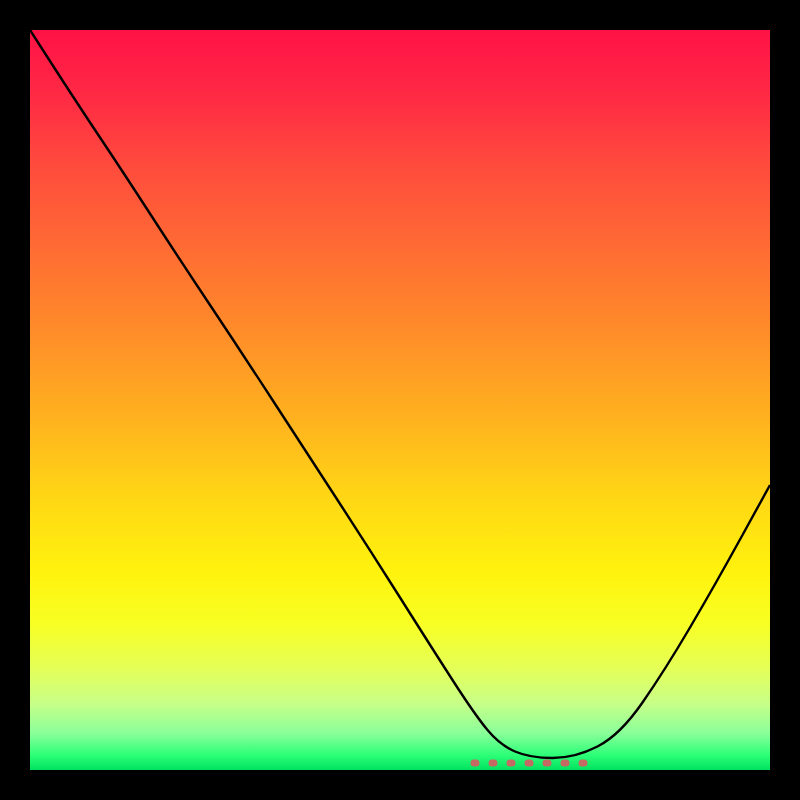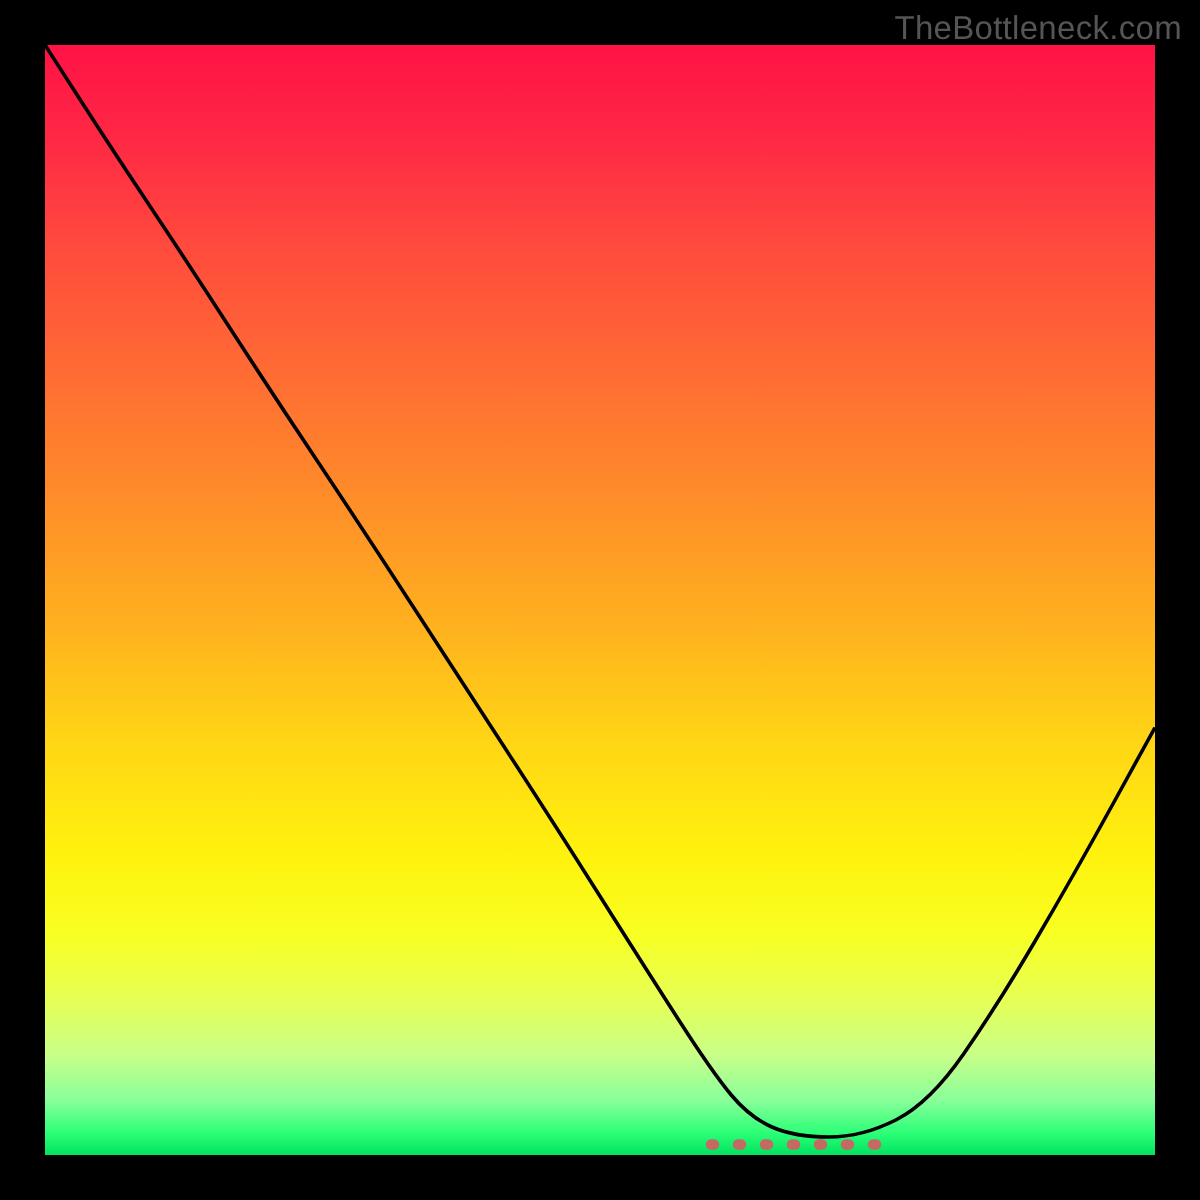--- a/index.html
+++ b/index.html
@@ -68,21 +68,20 @@
     stroke-linecap: round;
     stroke-dasharray: 2 16;
     fill: none;
   }
 </style>
 </head>
 <body>
 
 <div class="frame">
 
-  <div class="watermark">TheBottleneck.com</div>
 
   <div class="plot-area">
     <div class="gradient"></div>
 
     <svg class="curve" viewBox="0 0 740 740" preserveAspectRatio="none">
       <path fill="none" stroke="#000" stroke-width="2.4" d="M0 0 Q 0 0 22.5 35 Q 45 70 70 107.5 Q 95 145 122.5 187.5 Q 150 230 180 275 Q 210 320 242.5 370 Q 275 420 307.5 470 Q 340 520 370 567.5 Q 400 615 422.5 650 Q 445 685 457.5 700 Q 470 715 485 721.5 Q 500 728 522.5 728 Q 545 728 567.5 716.5 Q 590 705 612.5 672.5 Q 635 640 660 597.5 Q 685 555 712.5 505 L 740 455"></path>
       <path class="baseline-dots" d="M 444 733 L 564 733"></path>
     </svg>
   </div>
 

